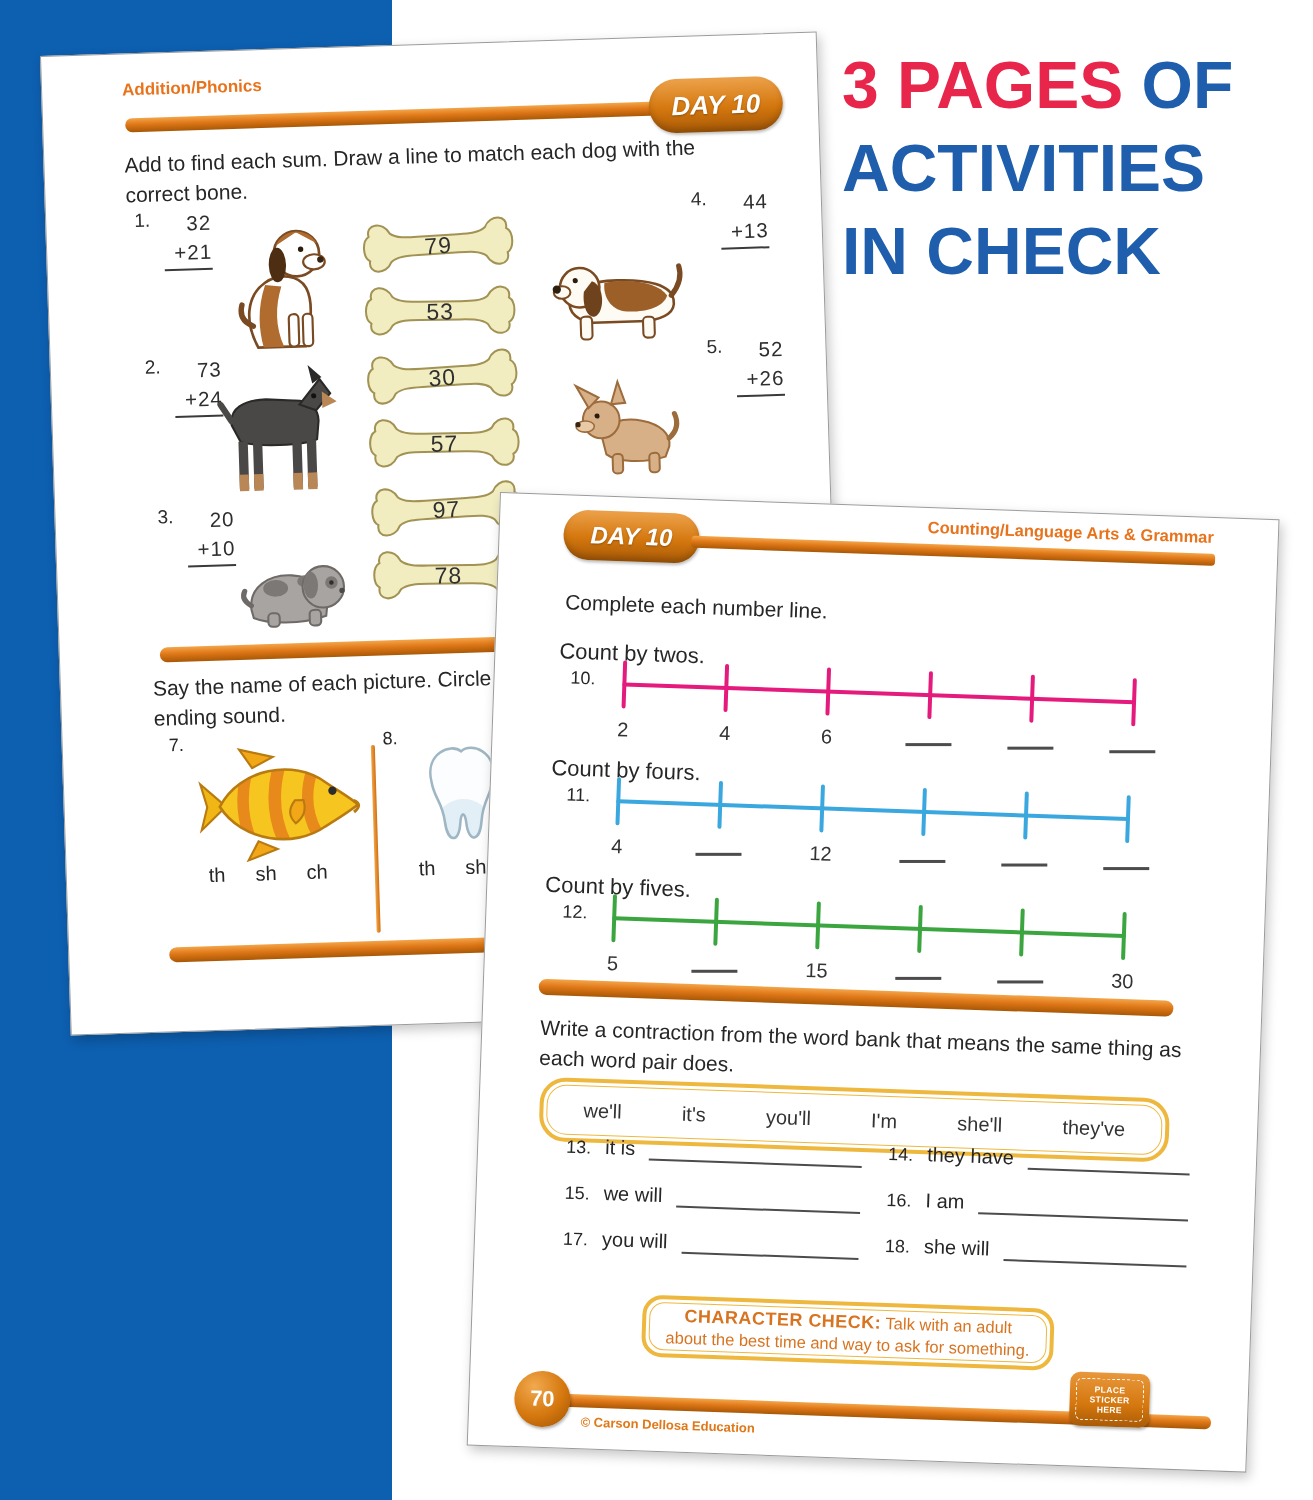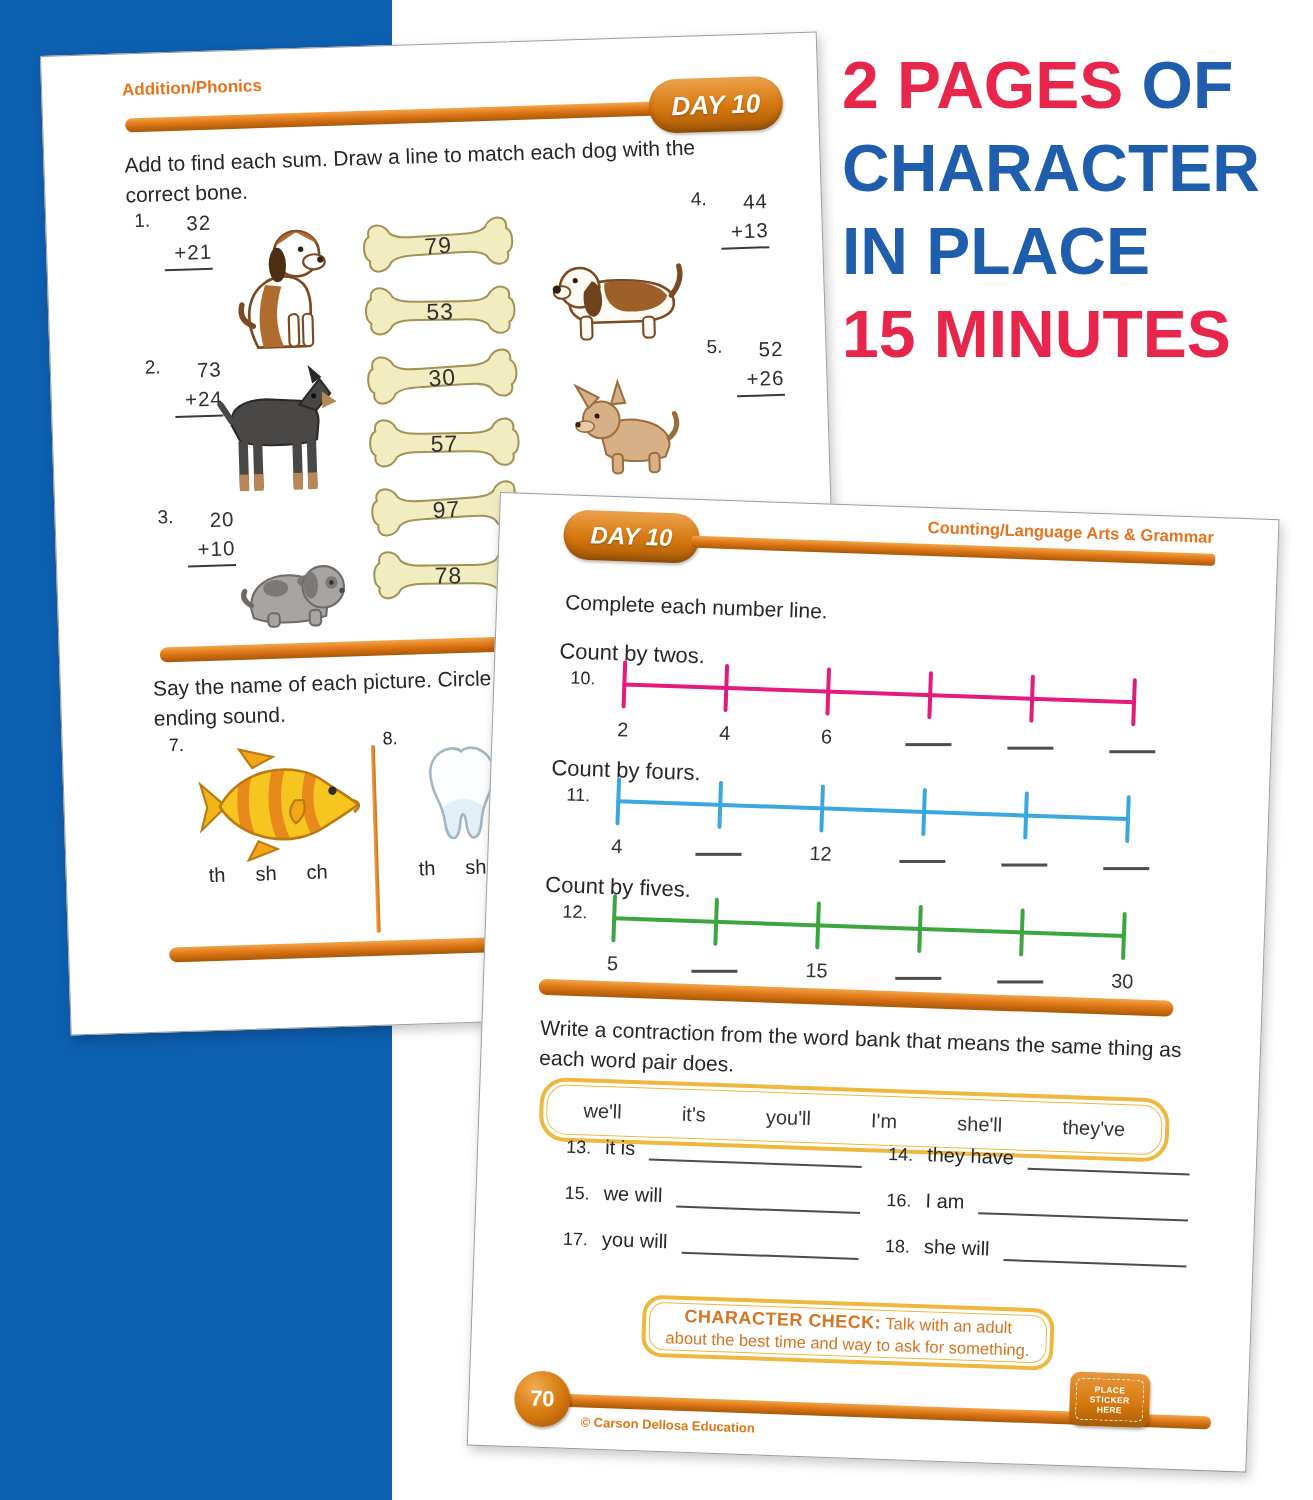--- a/index.html
+++ b/index.html
@@ -89,24 +89,23 @@
   .vdivider{background:linear-gradient(90deg,#f3a54a,#d06e10);border-radius:3px;}
 </style>
 </head>
 <body>
 
 <div id="canvas">
 
   <div id="blue-panel" class="abs"></div>
 
   <div id="promo" class="abs">
-    <div><span class="red">2 PAGES </span><span class="blue">OF</span></div>
-    <div class="blue">CHARACTER</div>
-    <div class="blue">IN PLACE</div>
-    <div class="red">15 MINUTES</div>
+    <div><span class="red">3 PAGES </span><span class="blue">OF</span></div>
+    <div class="blue">ACTIVITIES</div>
+    <div class="blue">IN CHECK</div>
   </div>
 
   <div id="page-left" class="page">
     <div class="abs subject" style="left:80px;top:26px;">Addition/Phonics</div>
     <div class="abs obar" style="left:82px;top:64px;width:540px;height:14px;"></div>
     <div class="abs pill" style="left:606px;top:42px;width:134px;height:54px;font-size:26px;">DAY 10</div>
 
     <div class="abs instr" style="left:80px;top:96px;width:588px;">Add to find each sum. Draw a line to match each dog with the correct bone.</div>
 
     <div class="abs prob" style="left:88px;top:156px;">

